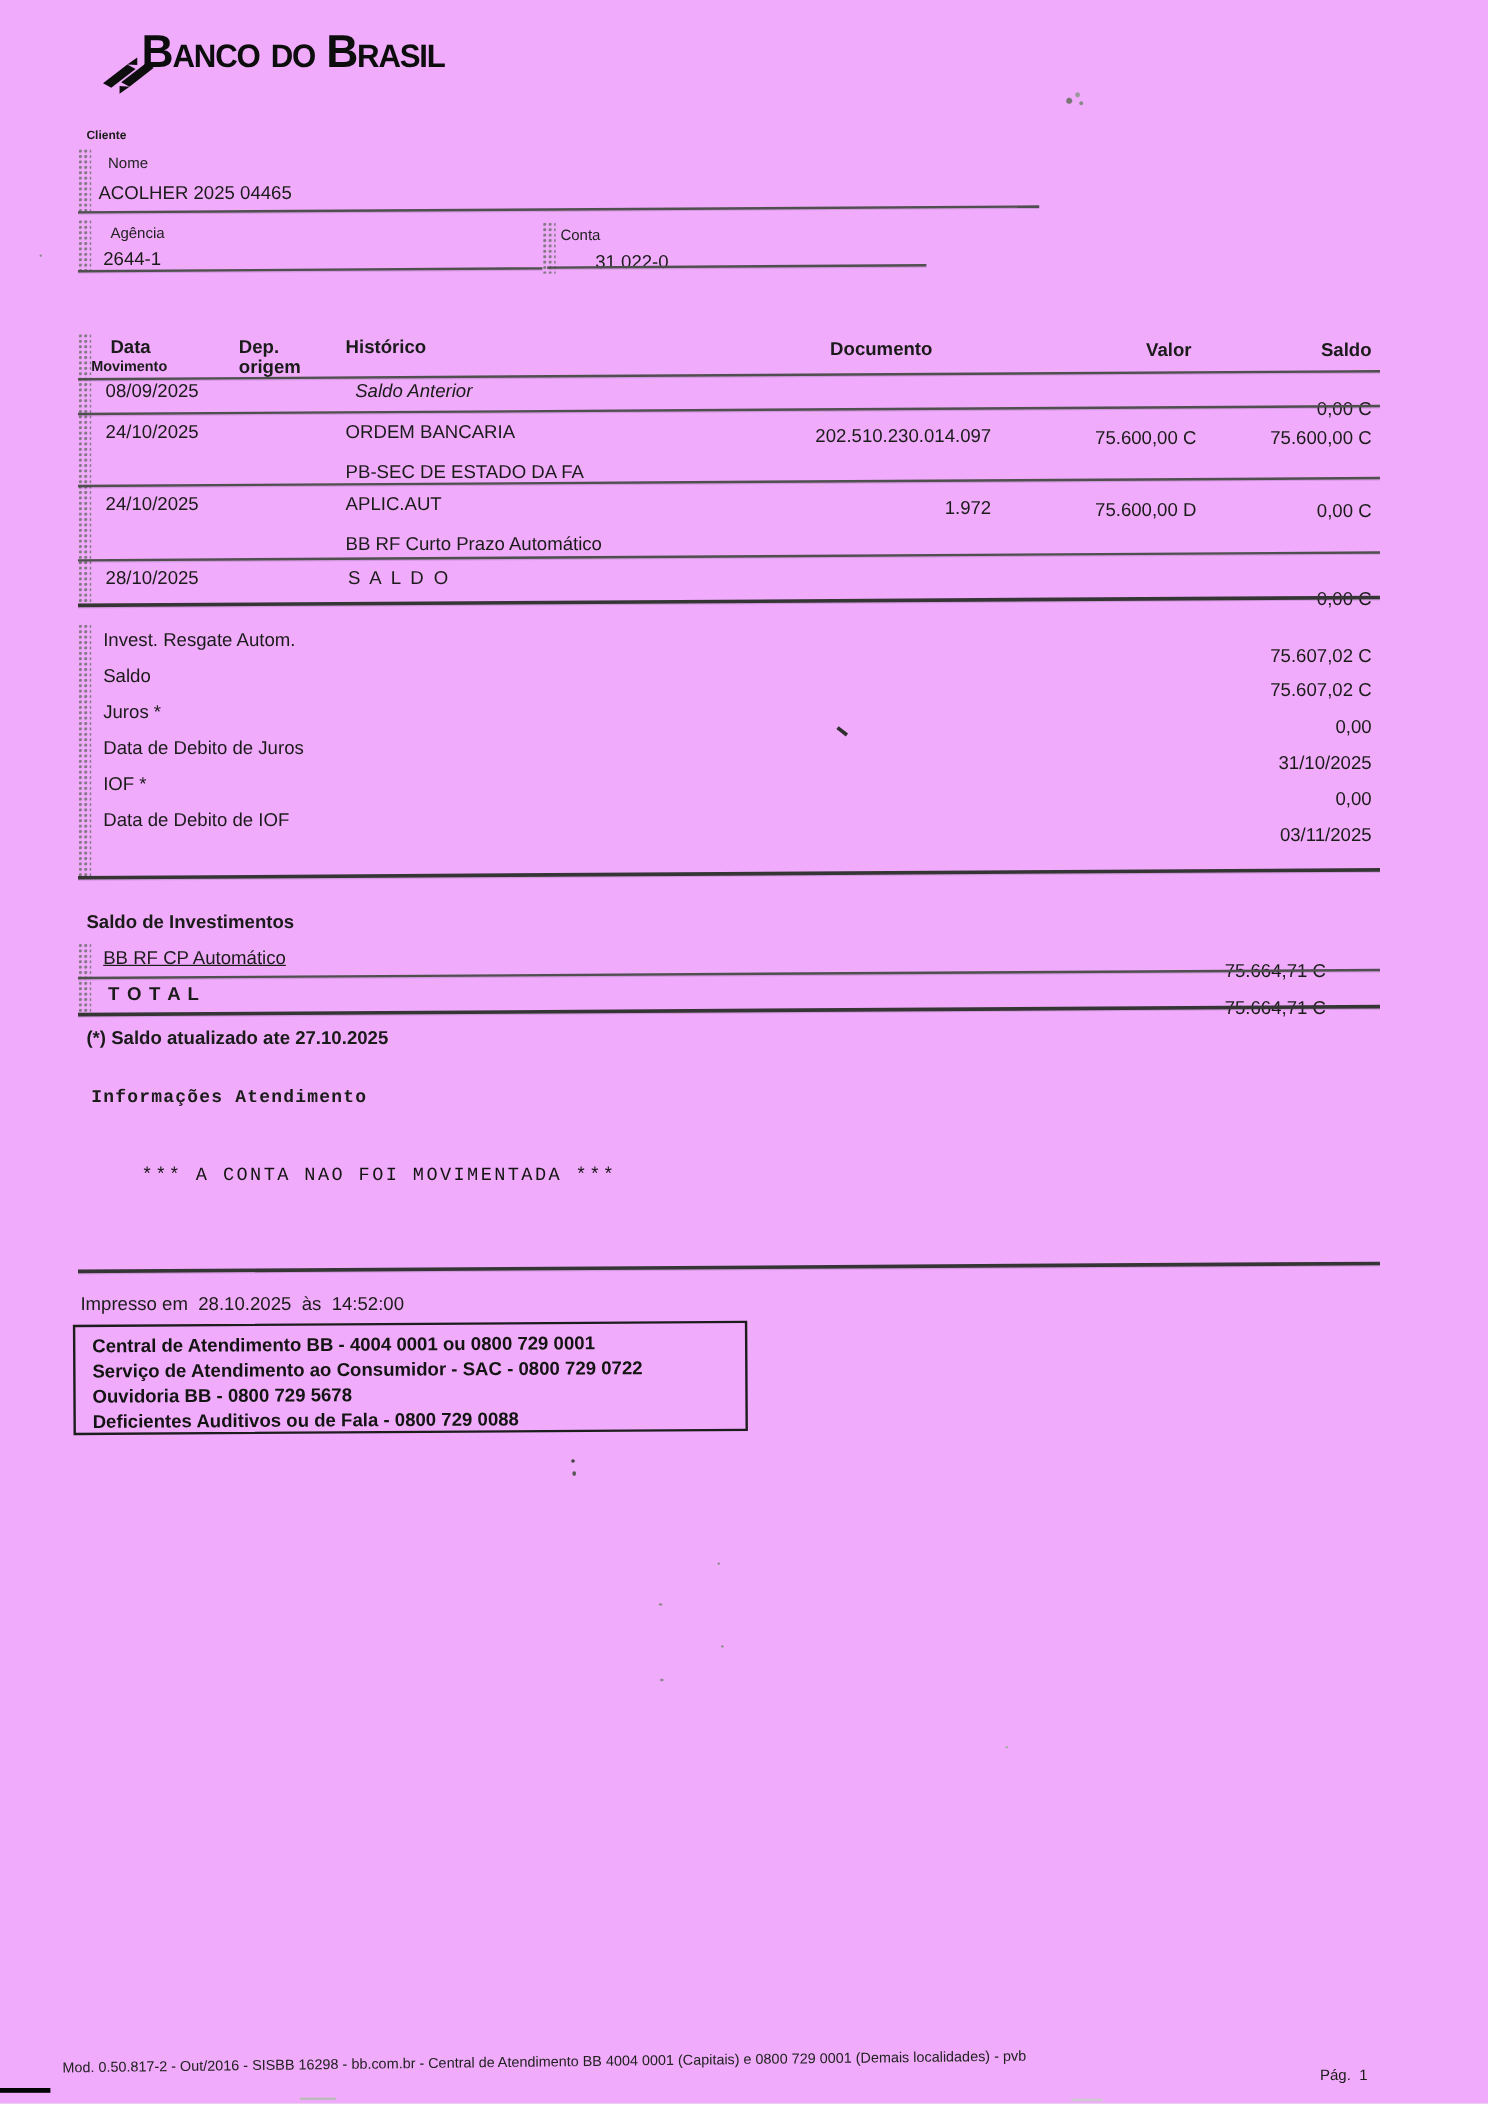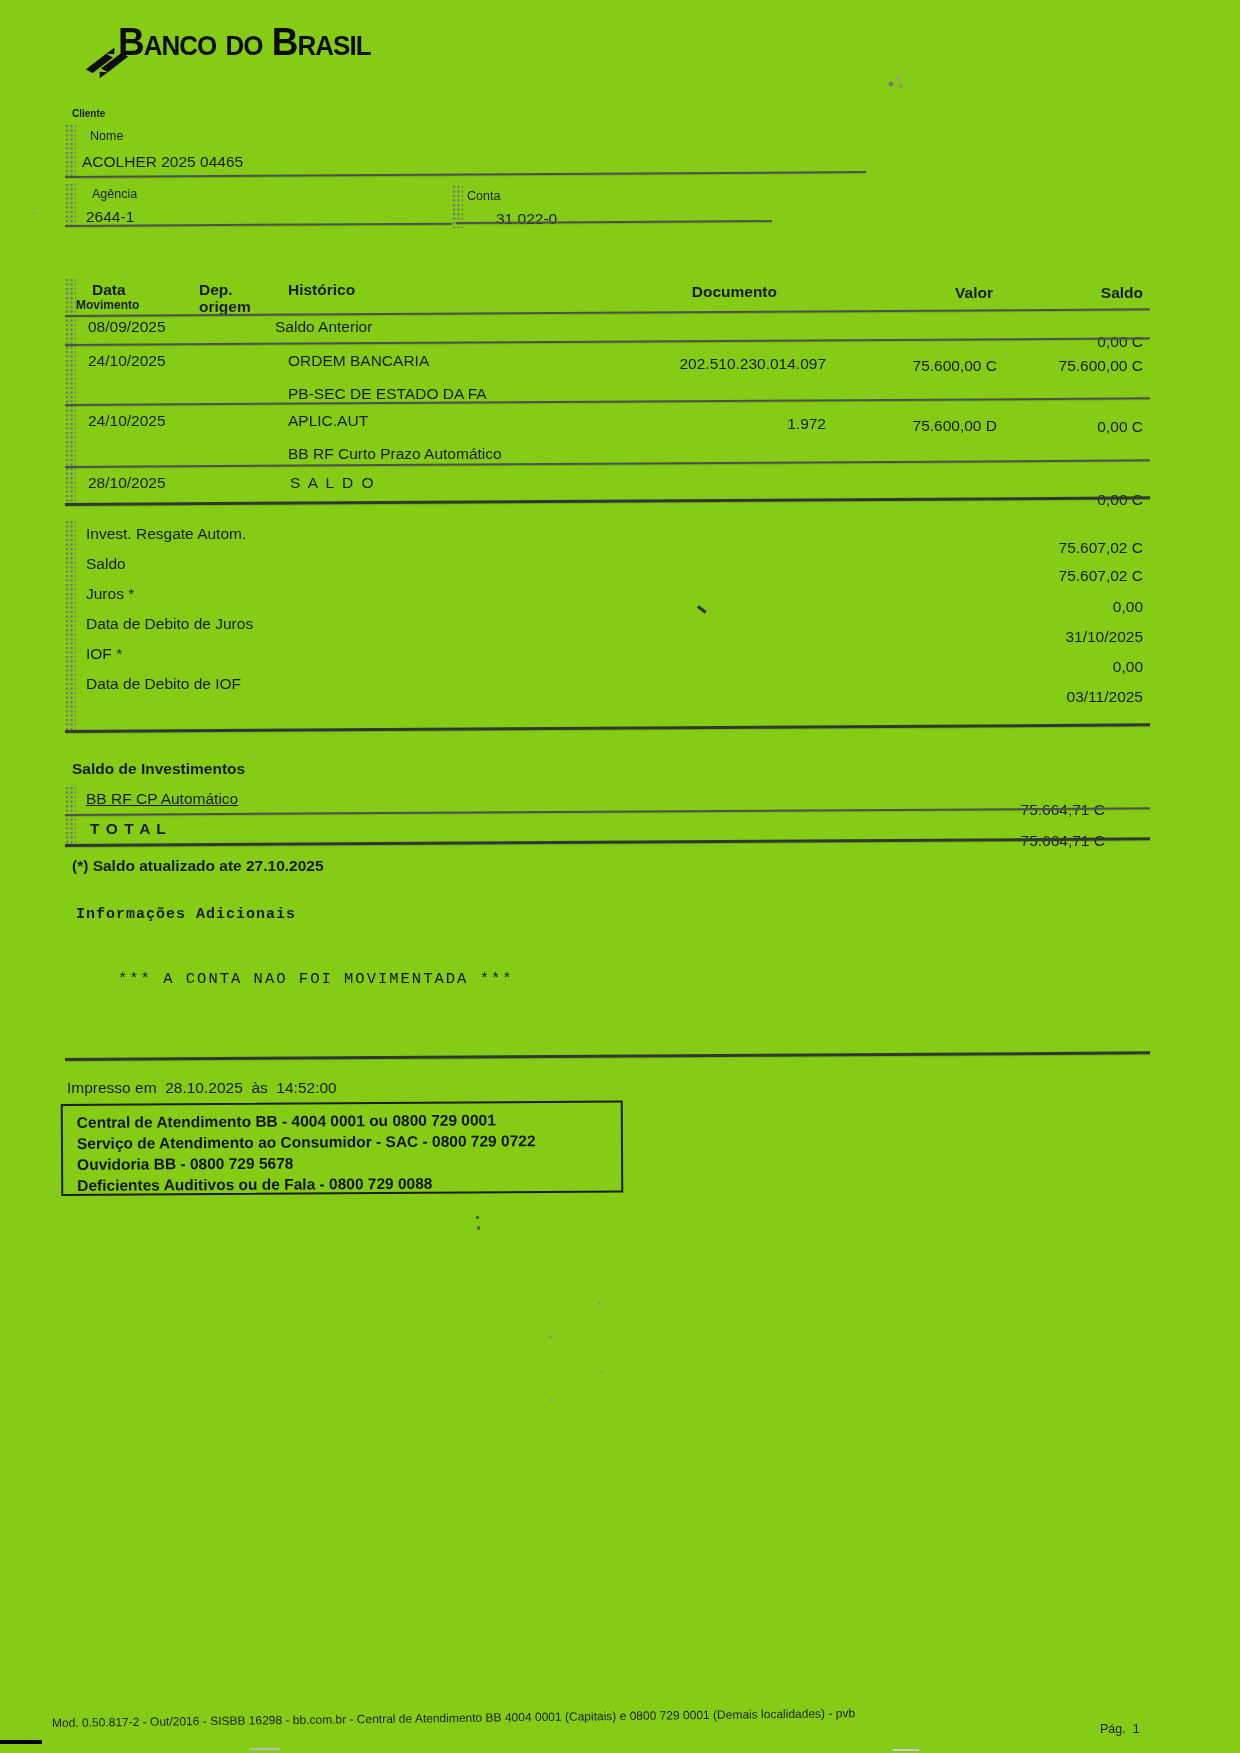--- a/index.html
+++ b/index.html
@@ -1,18 +1,18 @@
 <!DOCTYPE html>
 <html><head>
 <meta charset="utf-8">
 <style>
   html,body{margin:0;padding:0;background:#e8e8e8;}
   .page{
     position:relative;width:1240px;height:1753px;margin:0 auto;
-    background:#84cc16;overflow:hidden;
+    background:#f0abfc;overflow:hidden;
     font-family:"Liberation Sans","DejaVu Sans",sans-serif;
     color:#1b1b1b;
   }
   .abs{position:absolute;white-space:pre;}
   .b{font-weight:bold;}
   .sm{font-size:12.5px;color:#222;}
   .txt{font-size:15.5px;}
   .num{text-align:right;}
   .rule{
     position:absolute;height:2px;background:#4f4f4f;
@@ -82,21 +82,21 @@
   <span class="abs b txt" style="left:199px;top:281px;">Dep.</span>
   <span class="abs b txt" style="left:199px;top:298px;">origem</span>
   <span class="abs b txt" style="left:288px;top:281px;">Histórico</span>
   <span class="abs b txt num" style="left:677px;top:283px;width:100px;">Documento</span>
   <span class="abs b txt num" style="left:893px;top:284px;width:100px;">Valor</span>
   <span class="abs b txt num" style="left:1043px;top:284px;width:100px;">Saldo</span>
   <div class="rule" style="left:65px;top:315px;width:1085px;"></div>
 
   <div>
     <span class="abs txt" style="left:88px;top:318px;">08/09/2025</span>
-    <span class="abs txt" style="left:275px;top:318px;">Saldo Anterior</span>
+    <span class="abs txt" style="left:296px;top:318px;font-style:italic;">Saldo Anterior</span>
     <span class="abs txt num" style="left:943px;top:333px;width:200px;">0,00 C</span>
   </div>
   <div class="rule" style="left:65px;top:344px;width:1085px;"></div>
 
   <div>
     <span class="abs txt" style="left:88px;top:352px;">24/10/2025</span>
     <span class="abs txt" style="left:288px;top:352px;">ORDEM BANCARIA</span>
     <span class="abs txt num" style="left:626px;top:355px;width:200px;">202.510.230.014.097</span>
     <span class="abs txt num" style="left:797px;top:357px;width:200px;">75.600,00 C</span>
     <span class="abs txt num" style="left:943px;top:357px;width:200px;">75.600,00 C</span>
@@ -141,21 +141,21 @@
   <span class="abs b" style="left:72px;top:760px;font-size:15.5px;">Saldo de Investimentos</span>
   <div class="strip" style="left:65px;top:786px;height:60px;"></div>
   <span class="abs txt" style="left:86px;top:790px;text-decoration:underline;">BB RF CP Automático</span>
   <span class="abs txt num" style="left:905px;top:801px;width:200px;">75.664,71 C</span>
   <div class="rule" style="left:65px;top:814px;width:1085px;"></div>
   <span class="abs b txt" style="left:90px;top:820px;letter-spacing:1px;">T O T A L</span>
   <span class="abs txt num" style="left:905px;top:832px;width:200px;">75.664,71 C</span>
   <div class="rule heavy" style="left:65px;top:844px;width:1085px;"></div>
   <span class="abs b txt" style="left:72px;top:857px;">(*) Saldo atualizado ate 27.10.2025</span>
 
-  <span class="abs mono b" style="left:76px;top:906px;font-size:15px;letter-spacing:1px;">Informações Adicionais</span>
+  <span class="abs mono b" style="left:76px;top:906px;font-size:15px;letter-spacing:1px;">Informações Atendimento</span>
   <span class="abs mono" style="left:118px;top:970px;font-size:15.5px;letter-spacing:2px;color:#141414;">*** A CONTA NAO FOI MOVIMENTADA ***</span>
 
   <div class="rule heavy" style="left:65px;top:1058px;width:1085px;"></div>
   <span class="abs txt" style="left:67px;top:1079px;">Impresso em  28.10.2025  às  14:52:00</span>
 
   <div class="contact-box" style="left:61px;top:1104px;width:562px;height:92px;">
     <div>Central de Atendimento BB - 4004 0001 ou 0800 729 0001</div>
     <div>Serviço de Atendimento ao Consumidor - SAC - 0800 729 0722</div>
     <div>Ouvidoria BB - 0800 729 5678</div>
     <div>Deficientes Auditivos ou de Fala - 0800 729 0088</div>

